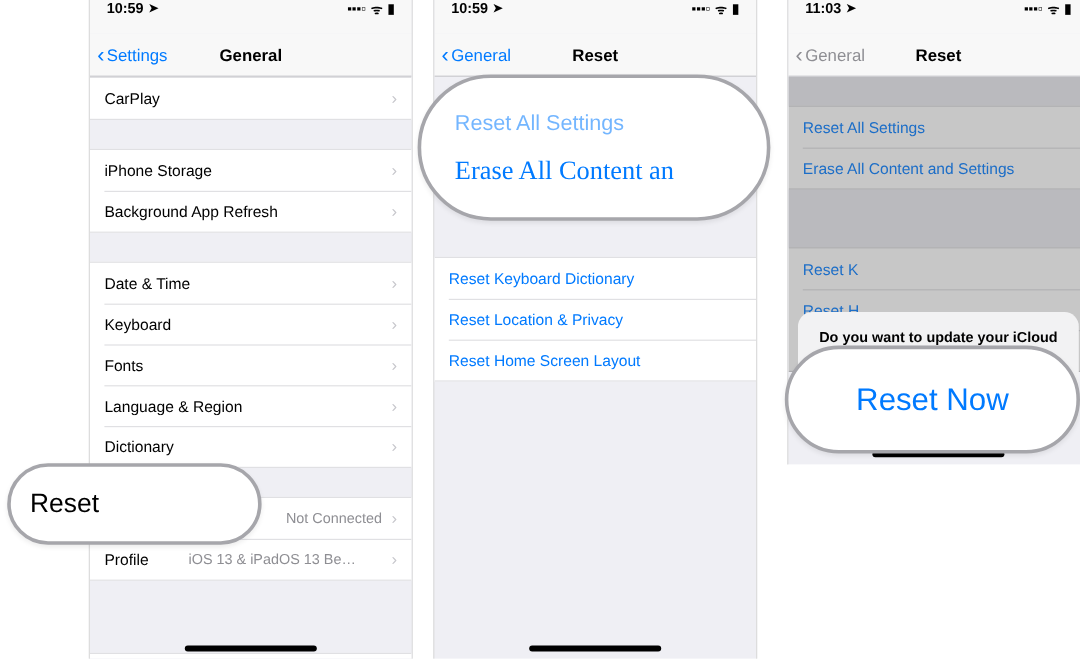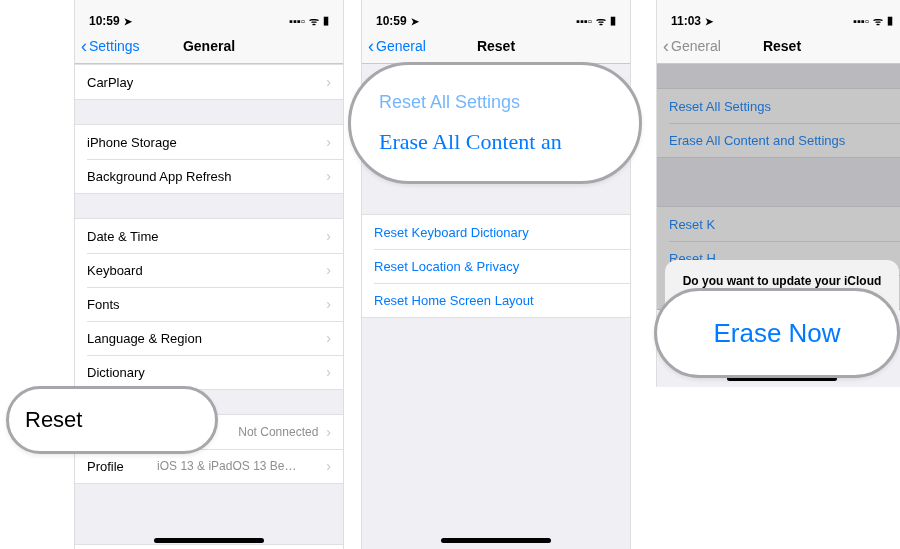--- a/index.html
+++ b/index.html
@@ -21,21 +21,21 @@
   }
   .phone1 { left: 74px;  width: 270px; height: 549px; }
   .phone2 { left: 361px; width: 270px; height: 549px; }
   .phone3 { left: 656px; width: 252px; height: 387px; }
 
   
   .status-bar {
     height: 28px;
     background: #f8f8f8;
     display: flex;
-    align-items: flex-end;
+    align-items: flex-start;
     justify-content: space-between;
     padding: 0 14px;
     font-size: 12px;
     font-weight: 600;
     color: #000;
   }
   .status-left { display: flex; align-items: center; gap: 4px; }
   .status-right { display: flex; align-items: center; gap: 4px; }
   .loc-icon { font-size: 10px; }
   .sig, .wifi, .batt { font-size: 11px; }
@@ -323,14 +323,14 @@
 </div>
 
 <div class="callout callout1">
   <span class="ctext">Reset</span>
 </div>
 <div class="callout callout2">
   <span class="line1">Reset All Settings</span>
   <span class="line2">Erase All Content an</span>
 </div>
 <div class="callout callout3">
-  <span class="ctext">Erase Now</span>
+  <span class="ctext">Reset Now</span>
 </div>
 
 </body></html>

